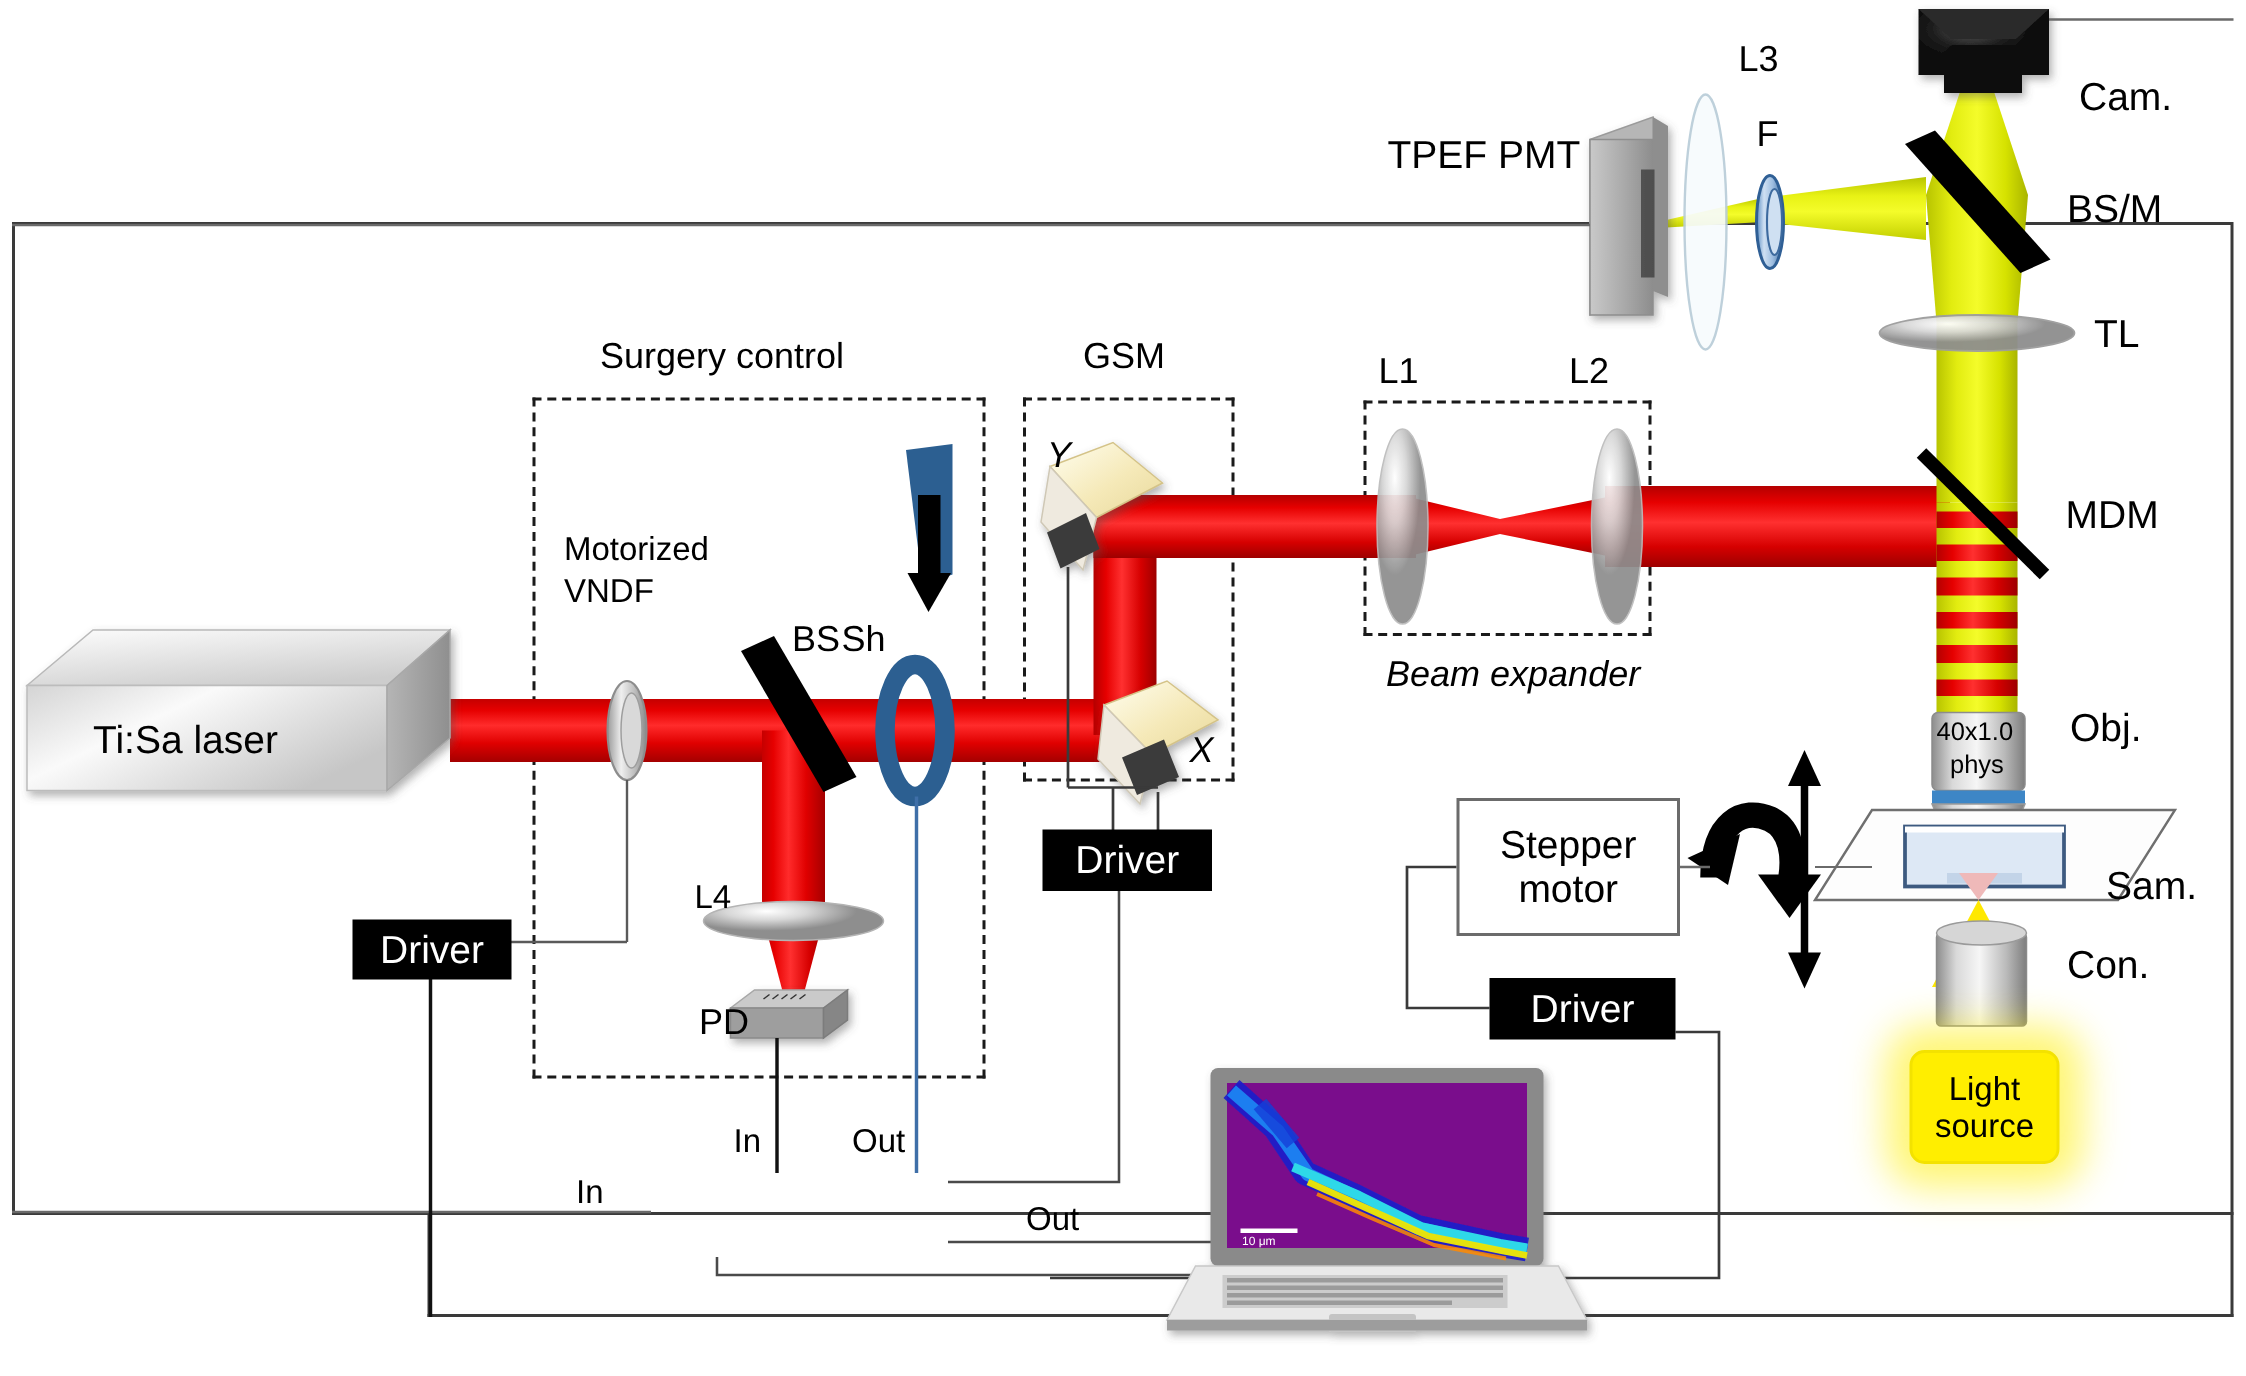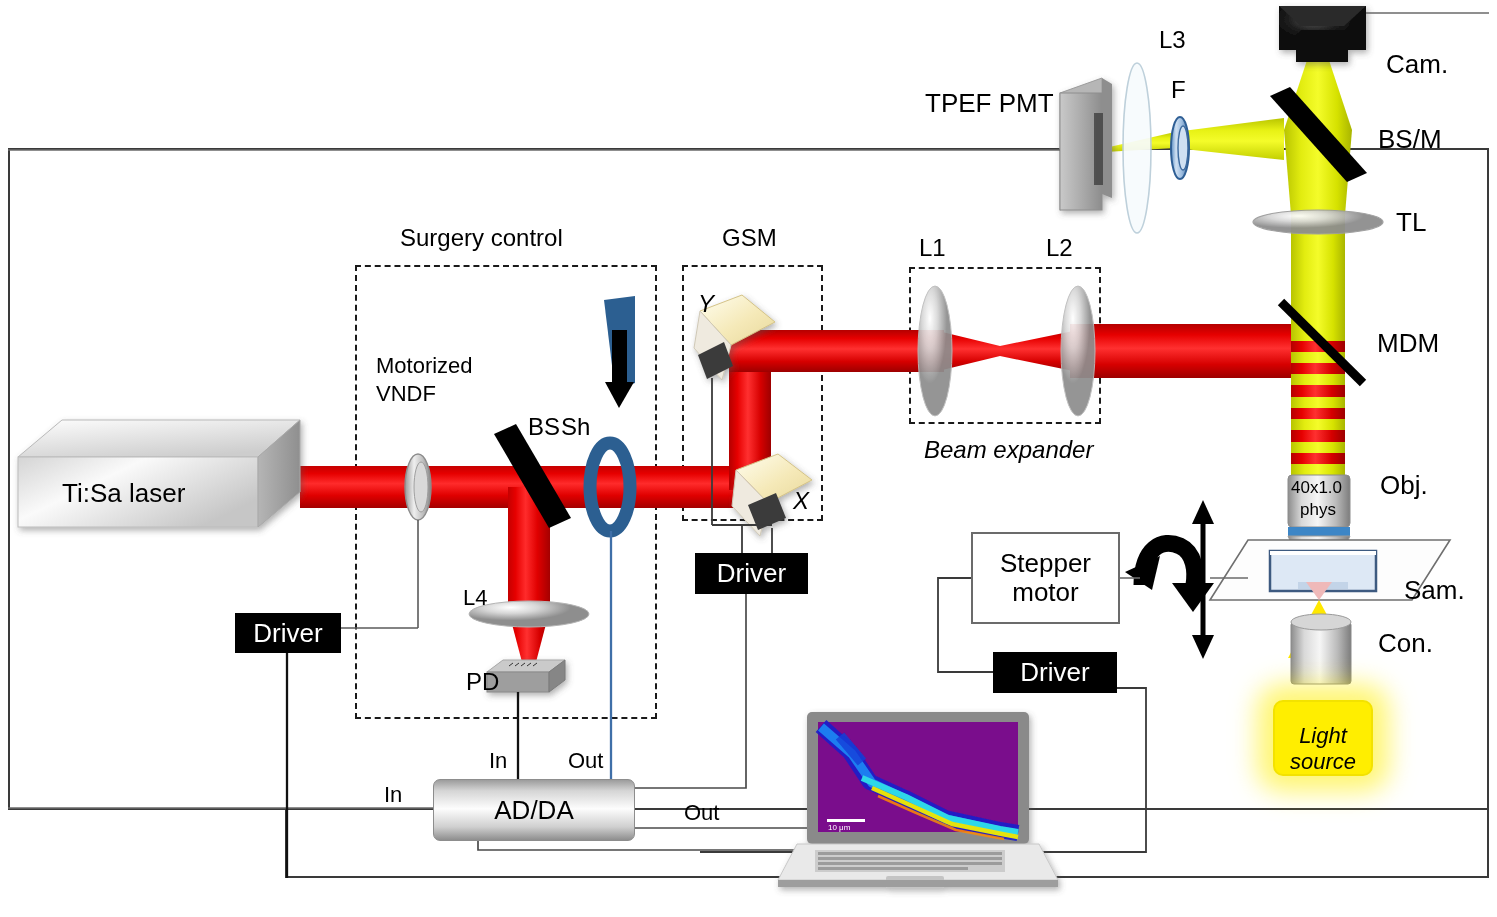--- a/index.html
+++ b/index.html
@@ -20,23 +20,23 @@
   .dashbox{position:absolute;border:2.5px dashed #1a1a1a;box-sizing:border-box;}
 
   
   .driver{position:absolute;background:#000;color:#fff;display:flex;align-items:center;
           justify-content:center;font-size:26px;font-family:"Liberation Sans",sans-serif;}
 
   
   .redbeam{position:absolute;background:linear-gradient(to bottom,#c50000 0%,#e60000 18%,#ff2b2b 42%,#e00000 70%,#a40000 100%);}
   .redbeam-v{position:absolute;background:linear-gradient(to right,#c50000 0%,#e60000 18%,#ff2b2b 42%,#e00000 70%,#a40000 100%);}
   .lightsrc{position:absolute;background:#ffee00;border:2px solid #f3e200;border-radius:10px;
-            display:flex;align-items:flex-end;justify-content:center;text-align:center;
+            display:flex;align-items:center;justify-content:center;text-align:center;
             font-size:22px;line-height:1.15;color:#000;
-            box-shadow:0 0 26px 16px rgba(255,238,0,0.55);font-style:italic;}
+            box-shadow:0 0 26px 16px rgba(255,238,0,0.55);}
   .adda{position:absolute;border-radius:7px;
         background:linear-gradient(to bottom,#9c9c9c 0%,#d5d5d5 18%,#fdfdfd 48%,#d0d0d0 78%,#8e8e8e 100%);
         border:1px solid #8d8d8d;display:flex;align-items:center;justify-content:center;font-size:26px;}
   .stepbox{position:absolute;border:2px solid #6b6b6b;background:#fff;display:flex;align-items:center;
            justify-content:center;text-align:center;font-size:26px;line-height:1.12;}
   .svgl{position:absolute;left:0;top:0;width:1497px;height:917px;pointer-events:none;}
 </style>
 </head>
 <body>
 
@@ -354,23 +354,20 @@
     <span>Driver</span>
   </div>
 
   <div class="stepbox" style="left:971px;top:532px;width:145px;height:88px;">
     <div>
       <div>Stepper</div>
       <div>motor</div>
     </div>
   </div>
 
-  <div class="adda" style="left:433px;top:779px;width:200px;height:60px;">
-    <span>AD/DA</span>
-  </div>
 
   <div class="lightsrc" style="left:1273px;top:700px;width:96px;height:72px;">
     <div>
       <div>Light</div>
       <div>source</div>
     </div>
   </div>
 
   <div class="lbl f26 bold" style="left:62px;top:478px;">Ti:Sa laser</div>
 

